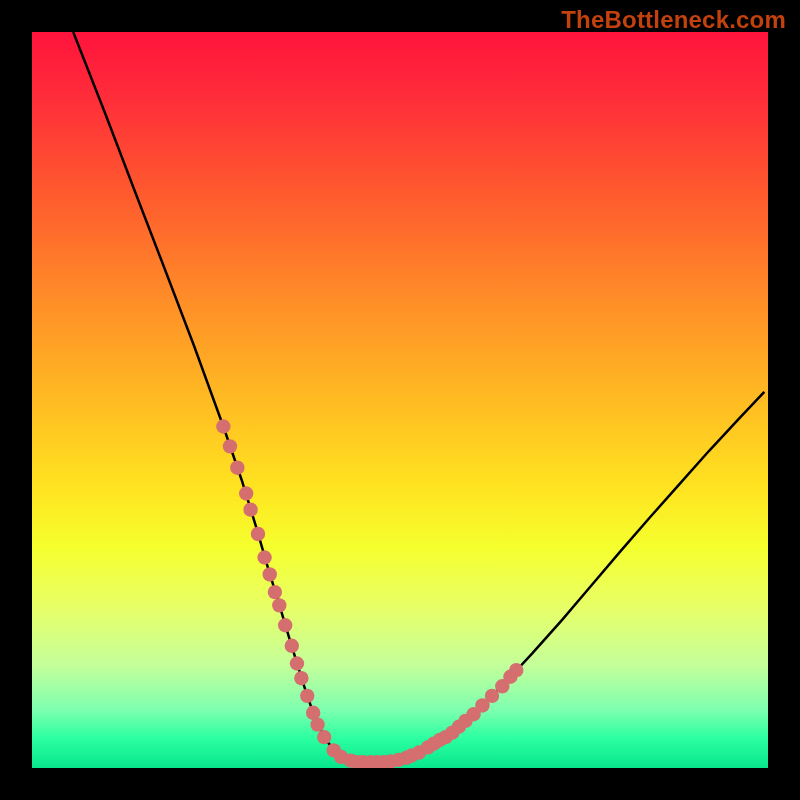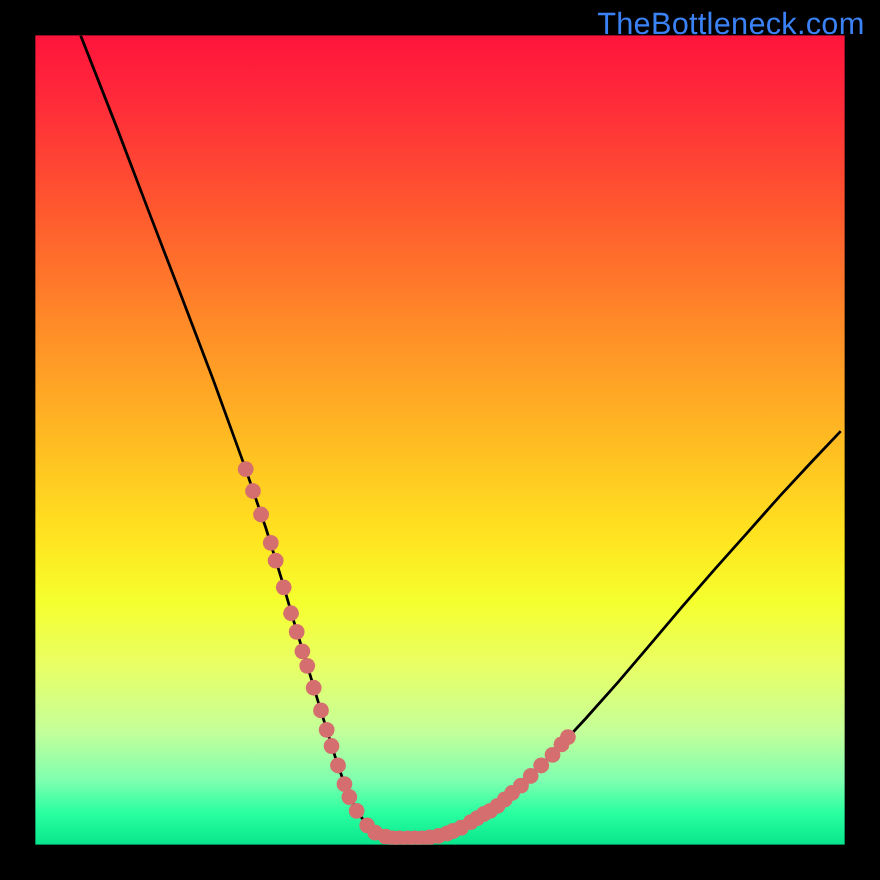--- a/index.html
+++ b/index.html
@@ -15,23 +15,23 @@
     position: absolute;
     left: 0;
     top: 0;
     width: 800px;
     height: 800px;
   }
   .watermark {
     position: absolute;
     top: 6px;
     right: 14px;
-    color: #3b82f6;
-    font-size: 28px;
-    font-weight: 400;
+    color: #c2410c;
+    font-size: 24px;
+    font-weight: 700;
     letter-spacing: 0.2px;
     user-select: none;
   }
   .plot-area {
     position: absolute;
     left: 32px;
     top: 32px;
     width: 736px;
     height: 736px;
     overflow: hidden;

